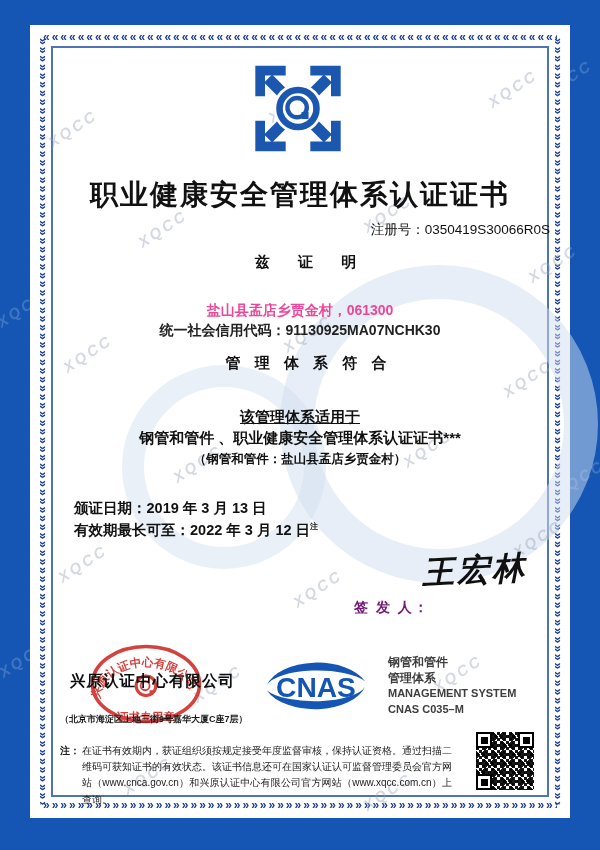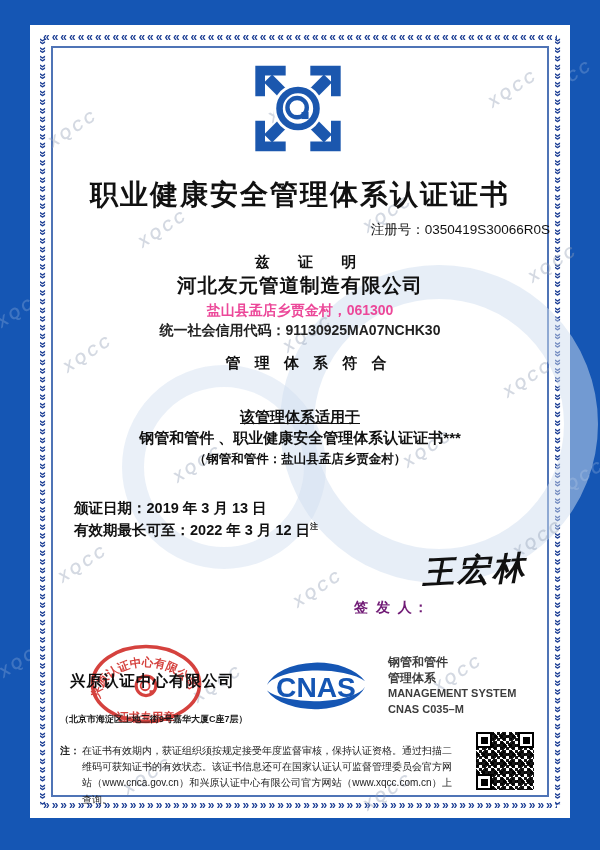--- a/index.html
+++ b/index.html
@@ -133,21 +133,20 @@
       <rect x="54" y="54" width="8" height="8" fill="#1b57ae"></rect>
     </svg>
 
     <div class="center title">职业健康安全管理体系认证证书</div>
 
     <div class="reg">
       <span>注册号：</span><span>0350419S30066R0S</span>
     </div>
 
     <div class="center certify">兹 证 明</div>
-    <div class="center company">河北友元管道制造有限公司</div>
     <div class="center addr">盐山县孟店乡贾金村，061300</div>
     <div class="center code">统一社会信用代码：91130925MA07NCHK30</div>
     <div class="center conform">管 理 体 系 符 合</div>
     <div class="center scope1">该管理体系适用于</div>
     <div class="center scope2">钢管和管件 、职业健康安全管理体系认证证书***</div>
     <div class="center sites">（钢管和管件：盐山县孟店乡贾金村）</div>
 
     <div class="abs issue">颁证日期：2019 年 3 月 13 日</div>
     <div class="abs valid">
       <span>有效期最长可至：2022 年 3 月 12 日</span><sup>注</sup>

